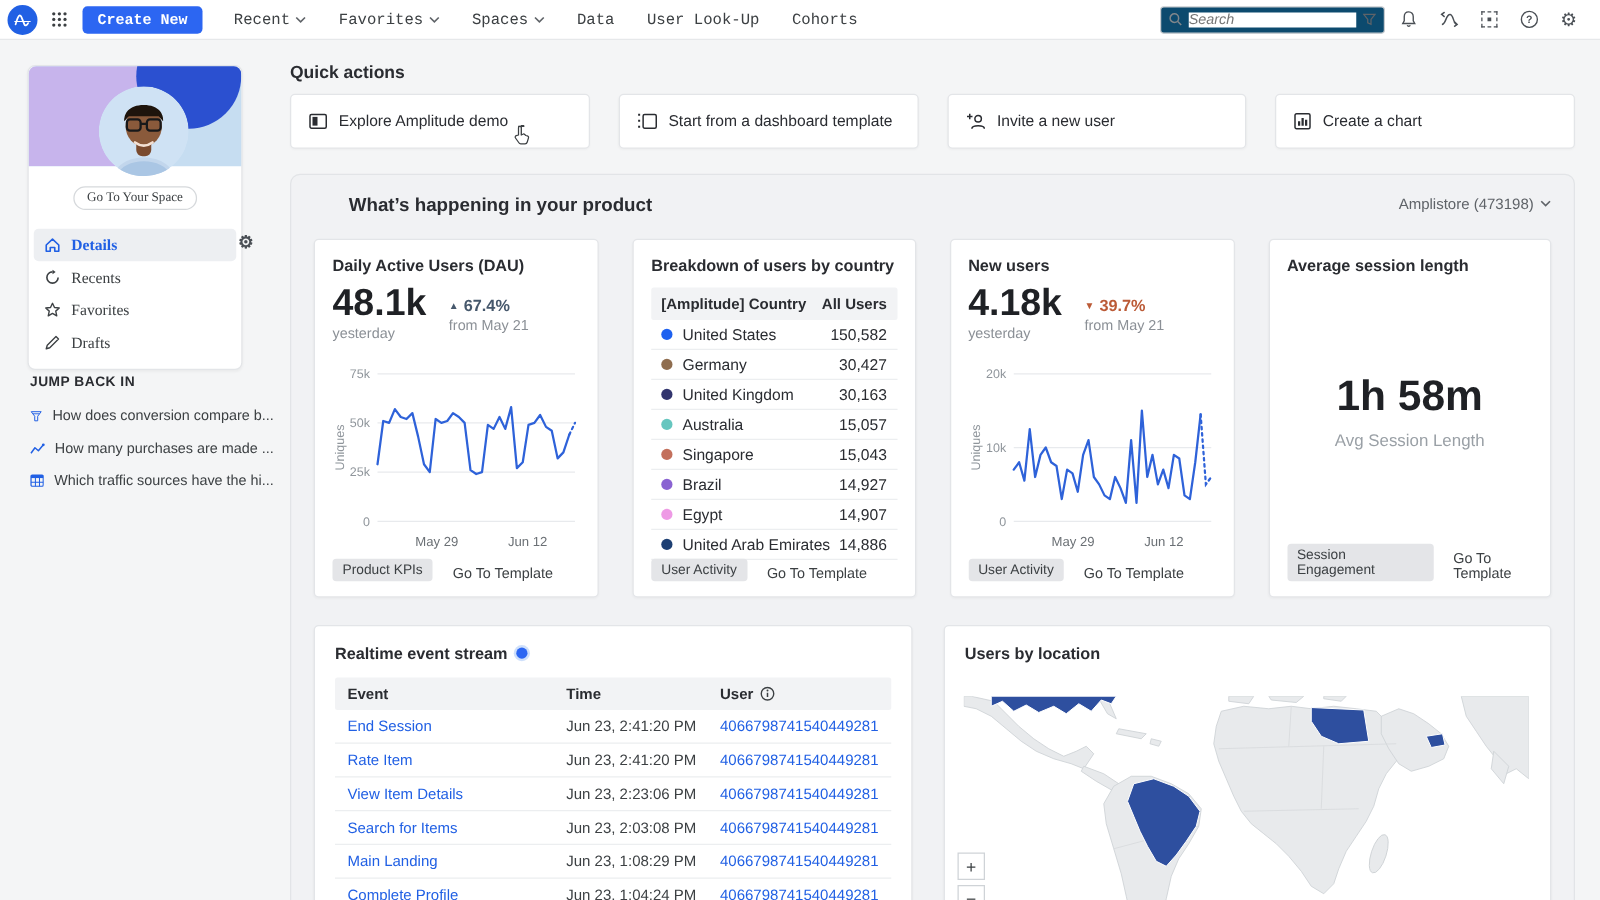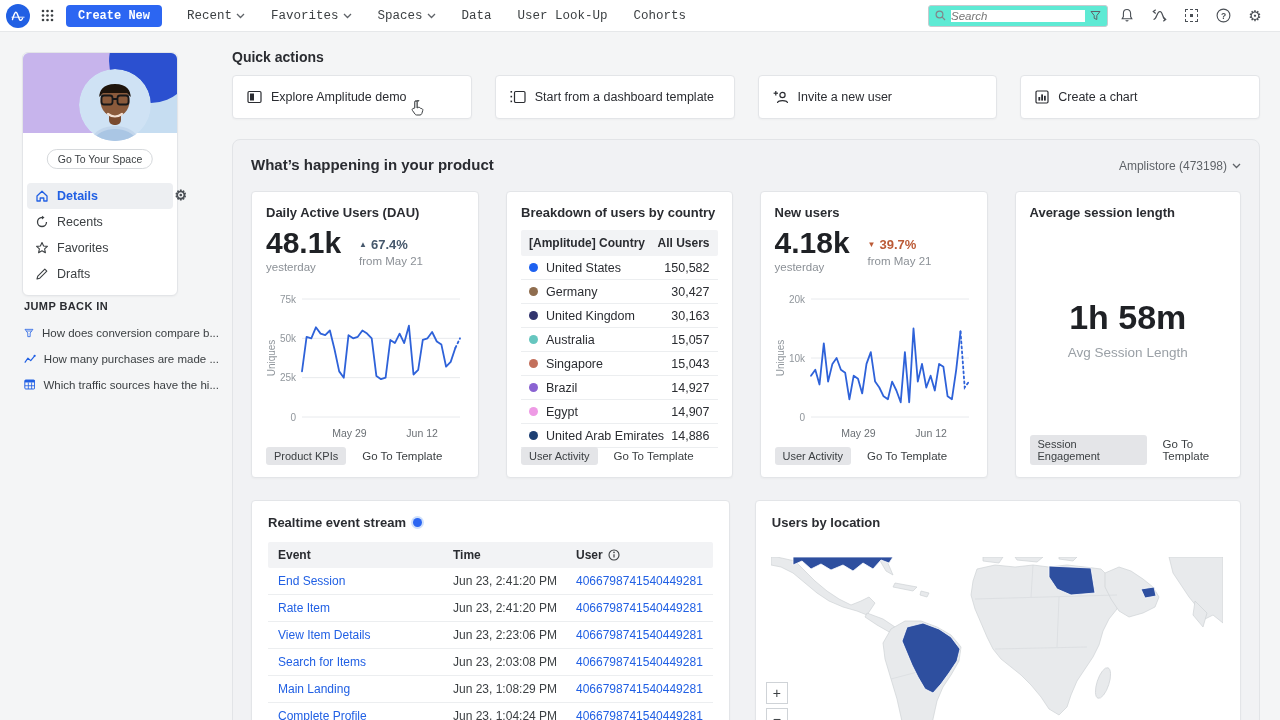--- a/index.html
+++ b/index.html
@@ -11,29 +11,29 @@
   .nav { position:absolute; top:0; left:0; width:1280px; height:32px; background:#ffffff;
          border-bottom:1px solid #e6e8ea; display:flex; align-items:center; padding:0 12px 0 6px; z-index:30; }
   .nav-left { display:flex; align-items:center; gap:4px; flex:1;font-family:Liberation Mono, monospace; }
   .logo { width:24px; height:24px; border-radius:50%; background:#2160e4; display:flex; align-items:center; justify-content:center; margin-right:2px; cursor:pointer;}
   .grid-icon { width:22px; height:22px; display:flex; align-items:center; justify-content:center; margin-right:4px; cursor:pointer;}
   .create-btn { background:#2c66f2; color:#fff; border:none; border-radius:4px; height:22px; padding:0 12px;
                 font-family:inherit; font-size:12px; font-weight:bold; cursor:pointer; margin-right:10px;}
   .nav-item { display:flex; align-items:center; gap:4px; font-size:12.5px; color:#3c4043; padding:16px 11px; height:32px; cursor:pointer; }
   .nav-right { display:flex; align-items:center; gap:6px; }
   .searchbox { display:flex; align-items:center; width:180px; height:22px; border:1px solid #c7cbcf; border-radius:3px;
-               background:#5eead4; padding:0 6px; gap:5px; }
+               background:#0c4a6e; padding:0 6px; gap:5px; }
   .searchbox input { border:none; outline:none; flex:1; font-family:inherit; font-size:11.5px; font-style:italic; color:#5f6368; min-width:0;}
   .navicon { width:26px; height:26px; display:flex; align-items:center; justify-content:center; cursor:pointer; color:#4a4f55; }
   .dashed-sq { width:13px; height:13px; border:1px dashed #4a4f55; position:relative; }
   .dashed-sq::after { content:""; position:absolute; left:4px; top:4px; width:3px; height:3px; background:#4a4f55; }
 
   
-  .side-card { position:absolute; left:22px; top:52px; width:156px; background:#fff; border:1px solid #e3e5e8;
-               border-radius:6px; box-shadow:0 1px 2px rgba(0,0,0,.04); overflow:visible; }
+  .side-card { position:absolute; left:22px; top:52px; width:172px; background:#fff; border:1px solid #e3e5e8;
+               border-radius:6px; box-shadow:0 1px 2px rgba(0,0,0,.04); overflow:visible;font-family:Liberation Serif, serif; }
   .banner { position:relative; height:80px; border-radius:6px 6px 0 0; overflow:hidden; background:#c6ddf1; }
   .banner .purple { position:absolute; left:0; top:0; width:113px; height:80px; background:#c7b4ec; }
   .banner .bluearc { position:absolute; left:86px; top:-34px; width:84px; height:84px; border-radius:50%; background:#2b50d0; }
   .avatar { position:absolute; left:56px; top:16px; width:72px; height:72px; border-radius:50%; overflow:hidden; z-index:3; }
   .space-btn { position:absolute; left:50%; transform:translateX(-50%); top:96px; background:#fff; border:1px solid #d6d9dc;
                border-radius:12px; font-family:inherit; font-size:10.5px; color:#3c4043; padding:3px 10px; cursor:pointer; white-space:nowrap; z-index:3;}
   .side-menu { padding:70px 4px 8px 4px; margin-top:32px; padding-top:18px; }
   .side-row { display:flex; align-items:center; gap:8px; height:26px; padding:0 8px; border-radius:4px;
               font-size:12.5px; color:#3c4043; cursor:pointer; position:relative; margin:0 0 0 0; }
   .side-row.active { background:#edeff2; color:#2160e4; font-weight:bold; }
@@ -43,36 +43,36 @@
   .jump-item { display:flex; align-items:center; gap:8px; font-size:11.5px; color:#3c4043; margin-bottom:13px; cursor:pointer; white-space:nowrap;}
 
   
   .main { position:absolute; left:232px; top:32px; width:1028px; }
   .qa-title { margin-top:17px; font-size:14px; font-weight:bold; color:#2a2c31; }
   .qa-row { display:flex; gap:23px; margin-top:10px; }
   .qa-card { flex:1; height:44px; background:#fff; border:1px solid #e3e5e8; border-radius:4px; display:flex;
              align-items:center; gap:9px; padding:0 14px; font-size:12.5px; color:#2a2c31; cursor:pointer;
              box-shadow:0 1px 2px rgba(0,0,0,.03);}
   .panel { margin-top:20px; background:#f1f2f4; border:1px solid #e2e4e7; border-radius:8px; padding:16px 18px; height:640px; }
-  .panel-head { display:flex; justify-content:space-between; align-items:flex-end; }
+  .panel-head { display:flex; justify-content:space-between; align-items:flex-start;margin-left:28px; }
   .panel-title { font-size:15px; font-weight:bold; color:#2a2c31; }
   .project-picker { font-size:12px; color:#5f6368; display:flex; align-items:center; gap:5px; cursor:pointer; }
 
   .cards-row1 { display:flex; gap:27px; margin-top:18px; }
   .card { background:#fff; border:1px solid #e3e5e8; border-radius:4px; box-shadow:0 1px 2px rgba(0,0,0,.03); }
   .kpi-card { width:228px; height:287px; padding:13px 14px; position:relative; }
   .card-title { font-size:13px; font-weight:bold; color:#2a2c31; }
   .val-row { display:flex; align-items:flex-start; gap:18px; margin-top:8px; }
   .big-val { font-size:30px; font-weight:bold; color:#1f2125; line-height:30px; }
   .val-cap { font-size:11.5px; color:#8b9096; margin-top:3px; }
   .delta { font-size:13px; font-weight:bold; margin-top:9px; display:flex; align-items:center; gap:4px;}
   .delta.up { color:#46586c; } .delta.down { color:#bb5a36; }
   .delta .caret { font-size:8px; }
   .delta-cap { font-size:11.5px; color:#8b9096; margin-top:3px; }
-  .card-footer { position:absolute; left:14px; bottom:12px; display:flex; align-items:center; gap:16px; }
+  .card-footer { position:absolute; left:14px; bottom:12px; display:flex; align-items:flex-end; gap:16px; }
   .tag-pill { background:#e4e5e8; border-radius:3px; padding:3px 8px; font-size:11px; color:#3c4043; cursor:pointer;}
   .tmpl-link { font-size:11.5px; color:#3c4043; cursor:pointer; }
 
   
   .ctab { margin-top:10px; font-size:12.5px; }
   .ctab-head { display:flex; justify-content:space-between; background:#f2f3f5; padding:6px 8px; font-weight:bold; font-size:12px; border-radius:2px;}
   .c-row { display:flex; align-items:center; justify-content:space-between; padding:4.5px 8px; border-bottom:1px solid #eceef0; }
   .c-name { display:flex; align-items:center; gap:8px; }
   .dot { width:9px; height:9px; border-radius:50%; flex:0 0 auto; }
 

